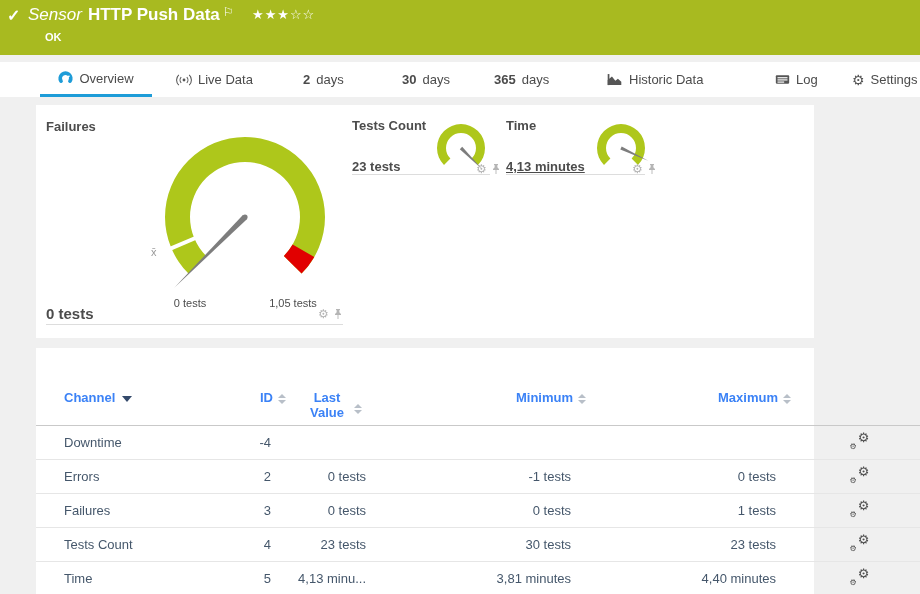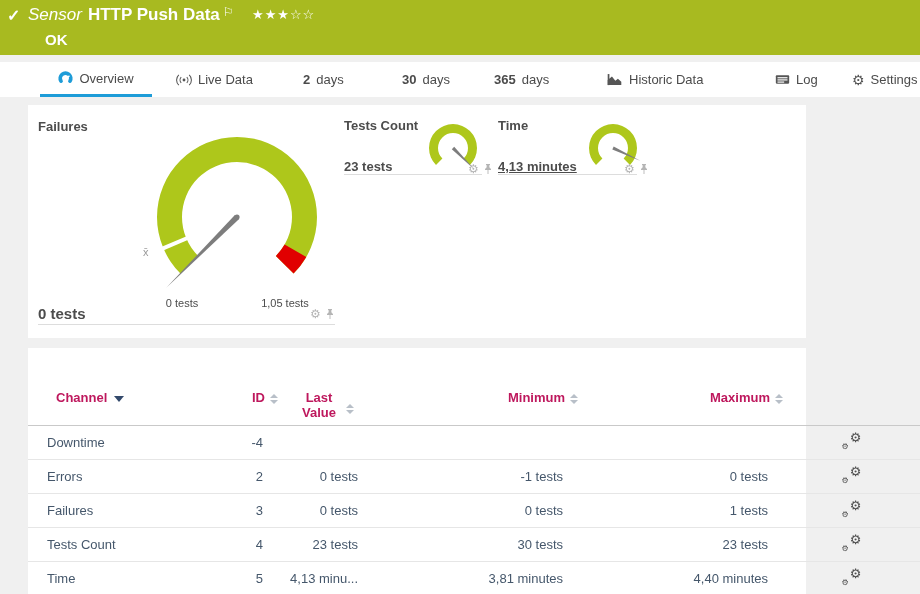--- a/index.html
+++ b/index.html
@@ -7,53 +7,53 @@
   .page { position:relative; width:920px; height:594px; background:#f0f0f0; overflow:hidden; }
 
   
   .sensor-header { position:absolute; left:0; top:0; width:920px; height:55px; background:#a8ba20; color:#fff; }
   .hdr-check { position:absolute; left:7px; top:6px; font-size:16px; font-weight:bold; }
   .hdr-line { position:absolute; left:28px; top:5px; font-size:17px; white-space:nowrap; }
   .hdr-type { font-style:italic; font-weight:normal; margin-right:6px;margin-top:36px; }
   .hdr-title { font-weight:bold; }
   .hdr-flag { font-size:12px; vertical-align:top; margin-left:3px; }
   .hdr-stars { position:absolute; left:252px; top:7px; font-size:13px; letter-spacing:1px; }
-  .hdr-status { position:absolute; left:45px; top:31px; font-size:15px; font-weight:bold; }
+  .hdr-status { position:absolute; left:45px; top:31px; font-size:11px; font-weight:bold; }
 
   
   .tabbar { position:absolute; left:0; top:62px; width:920px; height:35px; background:#ffffff; }
   .tab { position:absolute; top:0; height:35px; display:flex; align-items:center; gap:6px;
          font-size:13px; color:#4b4b4b; cursor:pointer; }
   .tab .num { font-weight:bold; }
   .tab.active { border-bottom:3px solid #1e9cd8; }
   .tab .ticon { display:flex; align-items:center; }
   .gear-glyph { font-size:14px; color:#555; line-height:1; }
 
   
-  .panel { position:absolute; left:28px; width:778px; background:#fff; }
+  .panel { position:absolute; left:36px; width:778px; background:#fff; }
   .panel-gauges { top:105px; height:233px; }
   .panel-table  { top:348px; height:246px; }
 
   .card-title { position:absolute; font-size:13px; font-weight:bold; color:#4c4c4c; }
   .card-value { position:absolute; font-size:13px; font-weight:bold; color:#4c4c4c; }
   .big-value  { position:absolute; font-size:15px; font-weight:bold; color:#4c4c4c; }
   .scale-label { position:absolute; font-size:11px; color:#4c4c4c; transform:translateX(-50%); white-space:nowrap; }
   .card-underline { position:absolute; height:1px; background:#ddd; }
   .mini-icons { position:absolute; display:flex; gap:4px; align-items:center; color:#b5b5b5; }
   .mini-icons .gg { font-size:12px; color:#b5b5b5; line-height:1; }
 
   
   table.channels { border-collapse:collapse; table-layout:fixed; width:892px; font-size:13px; color:#45576b; }
-  table.channels thead th { font-weight:bold; color:#be185d; vertical-align:top; padding-top:42px; height:77px;
+  table.channels thead th { font-weight:bold; color:#3b82f6; vertical-align:top; padding-top:42px; height:77px;
                             border-bottom:1px solid #c9c9c9; text-align:right; white-space:nowrap; }
   table.channels thead th.col-channel { text-align:left; padding-left:28px; }
   table.channels thead th.col-lastvalue { text-align:center; white-space:normal; }
   table.channels thead th.col-lastvalue .wrapbox { display:inline-block; width:44px; text-align:center; vertical-align:top; }
   table.channels tbody td { height:34px; border-bottom:1px solid #e6e6e6; text-align:right; padding-right:15px; white-space:nowrap; overflow:hidden; }
-  table.channels tbody td.cell-channel { text-align:left; padding-left:19px; cursor:pointer; }
+  table.channels tbody td.cell-channel { text-align:left; padding-left:28px; cursor:pointer; }
   table.channels tbody td.cell-icon { text-align:center; padding-right:0; }
   .sort { display:inline-flex; flex-direction:column; gap:2px; margin-left:5px; vertical-align:middle; }
   .sort i { display:block; width:0; height:0; border-left:4px solid transparent; border-right:4px solid transparent; }
   .sort .up { border-bottom:4px solid #b8bfc8; }
   .sort .dn { border-top:4px solid #b8bfc8; }
   .desc-arrow { display:inline-block; width:0; height:0; border-left:5px solid transparent; border-right:5px solid transparent;
                 border-top:6px solid #33496b; margin-left:7px; vertical-align:middle; }
   .gears { position:relative; display:inline-block; width:20px; height:18px; cursor:pointer; }
   .gears .g1 { position:absolute; right:0; top:-2px; font-size:13px; color:#4f4f4f; }
   .gears .g2 { position:absolute; left:0; bottom:-1px; font-size:8px; color:#4f4f4f; }

